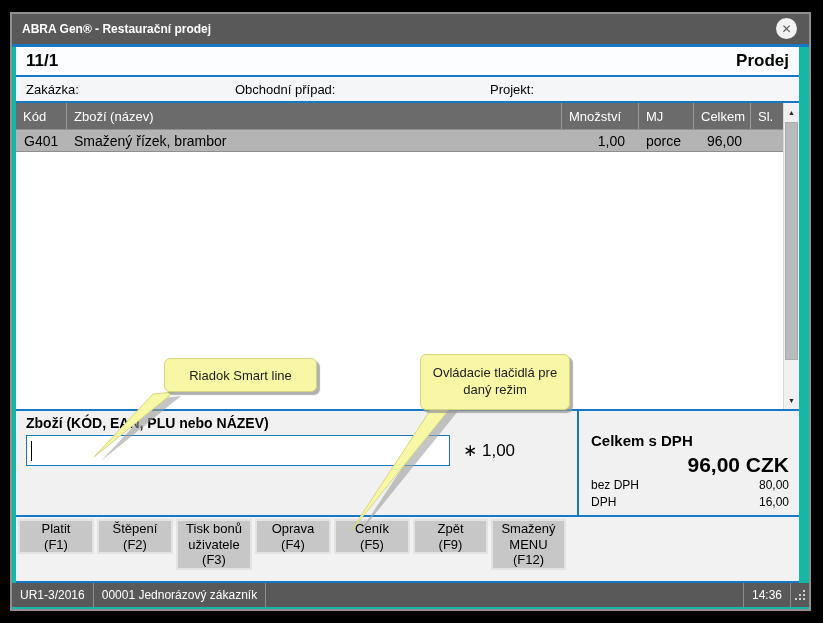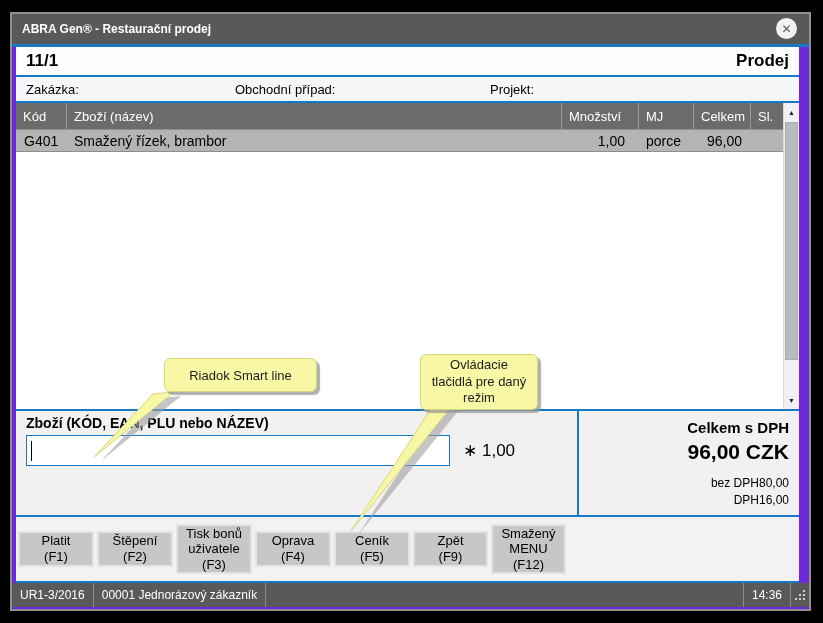--- a/index.html
+++ b/index.html
@@ -1,21 +1,21 @@
 <!DOCTYPE html>
 <html><head>
 <meta charset="utf-8">
 <style>
   * { margin:0; padding:0; box-sizing:border-box; }
   html,body { width:823px; height:623px; background:#000; overflow:hidden;
               font-family:"Liberation Sans","DejaVu Sans",sans-serif; }
   .stage { position:relative; width:823px; height:623px; background:#000; }
 
   .window { position:absolute; left:10px; top:12px; width:801px; height:599px;
-            border:2px solid #8f8f8f; background:#6d28d9; display:flex; flex-direction:column; }
+            border:2px solid #8f8f8f; background:#14b8a6; display:flex; flex-direction:column; }
 
   
   .titlebar { height:30px; background:#595959; color:#fff; font-size:12px; font-weight:bold;
               display:flex; align-items:center; padding-left:10px; position:relative; flex:0 0 auto; }
   .closebtn { position:absolute; right:12px; top:4px; width:21px; height:21px; border-radius:50%;
               background:#f2f2f2; color:#5a5a5a; font-size:12px; font-weight:bold;
               display:flex; align-items:center; justify-content:center; cursor:default; }
   .blueline { height:2px; background:#1779c4; flex:0 0 auto; }
   .blueline.thick { height:3px; }
 
@@ -58,50 +58,50 @@
   .smartline { height:104px; background:#f1f1f1; display:flex; flex:0 0 auto; }
   .sl-left { flex:1 1 auto; padding:4px 0 0 10px; }
   .sl-label { font-size:14px; font-weight:bold; color:#000; margin-bottom:4px; }
   .sl-inputrow { display:flex; align-items:center; gap:13px; }
   .sl-inputwrap { position:relative; width:424px; height:31px; background:#fff; border:1px solid #1779c4; }
   .sl-inputwrap input { position:absolute; inset:0; width:100%; height:100%; border:none; outline:none;
                         background:transparent; font-size:15px; padding:0 6px; font-family:inherit; }
   .caret { position:absolute; left:4px; top:5px; width:1px; height:20px; background:#000; }
   .mult { font-size:17px; color:#000; }
 
-  .totals { flex:0 0 222px; border-left:2px solid #1779c4; padding:8px 10px 6px 12px;
-            display:flex; flex-direction:column;align-items:flex-end; }
+  .totals { flex:0 0 222px; border-left:2px solid #1779c4; padding:21px 10px 6px 12px;
+            display:flex; flex-direction:column; }
   .totals .t-title { font-size:15px; font-weight:bold; color:#000; }
   .totals .t-total { font-size:21px; font-weight:bold; color:#000; text-align:right; margin-top:4px; }
   .totals .t-spacer { flex:1; }
   .totals .t-row { display:flex; justify-content:space-between; font-size:12px; color:#000; line-height:17px; }
 
   
-  .btnrow { height:64px; background:#f2f2f2; display:flex; align-items:center; padding:2px; gap:3px; flex:0 0 auto; }
+  .btnrow { height:64px; background:#f2f2f2; display:flex; align-items:flex-start; padding:2px; gap:3px; flex:0 0 auto; }
   .fbtn { width:76px; background:#c7c7c7; border:2px solid #e3e3e3; color:#000; font-size:13px;
           display:flex; flex-direction:column; align-items:center; justify-content:center;
           text-align:center; line-height:1.2; padding:0 3px; cursor:default; }
   .fbtn.auto { margin-left:auto; width:75px; }
   .fbtn.w75 { width:75px; }
 
   
   .statusbar { height:24px; background:#595959; color:#fff; font-size:12px; display:flex;
                align-items:stretch; flex:0 0 auto; margin-bottom:2px; }
   .seg { display:flex; align-items:center; padding:0 8px; border-right:1px solid #8c8c8c; white-space:nowrap; }
   .seg.grow { flex:1; }
   .seg.time { border-left:none; }
   .grip { width:18px; display:flex; align-items:center; justify-content:center; }
 
   
   .tailsvg { position:absolute; inset:0; width:823px; height:623px; z-index:49; pointer-events:none; }
   .callout { position:absolute; z-index:50; background:#f7f7a5; border:1px solid #d6d67e; border-radius:6px;
              box-shadow:3px 3px 1px rgba(150,150,150,0.75); color:#222; font-size:13px;
              display:flex; align-items:center; justify-content:center; text-align:center; padding:2px 8px; }
   .callout.c1 { left:164px; top:358px; width:153px; height:34px; }
-  .callout.c2 { left:420px; top:354px; width:118px; height:56px; line-height:1.3;text-align:center; }
+  .callout.c2 { left:420px; top:354px; width:150px; height:56px; line-height:1.3;text-align:center; }
 </style>
 </head>
 <body>
 
 <div class="stage">
 
   <div class="window">
 
     <div class="titlebar">
       <span>ABRA Gen® - Restaurační prodej</span>

